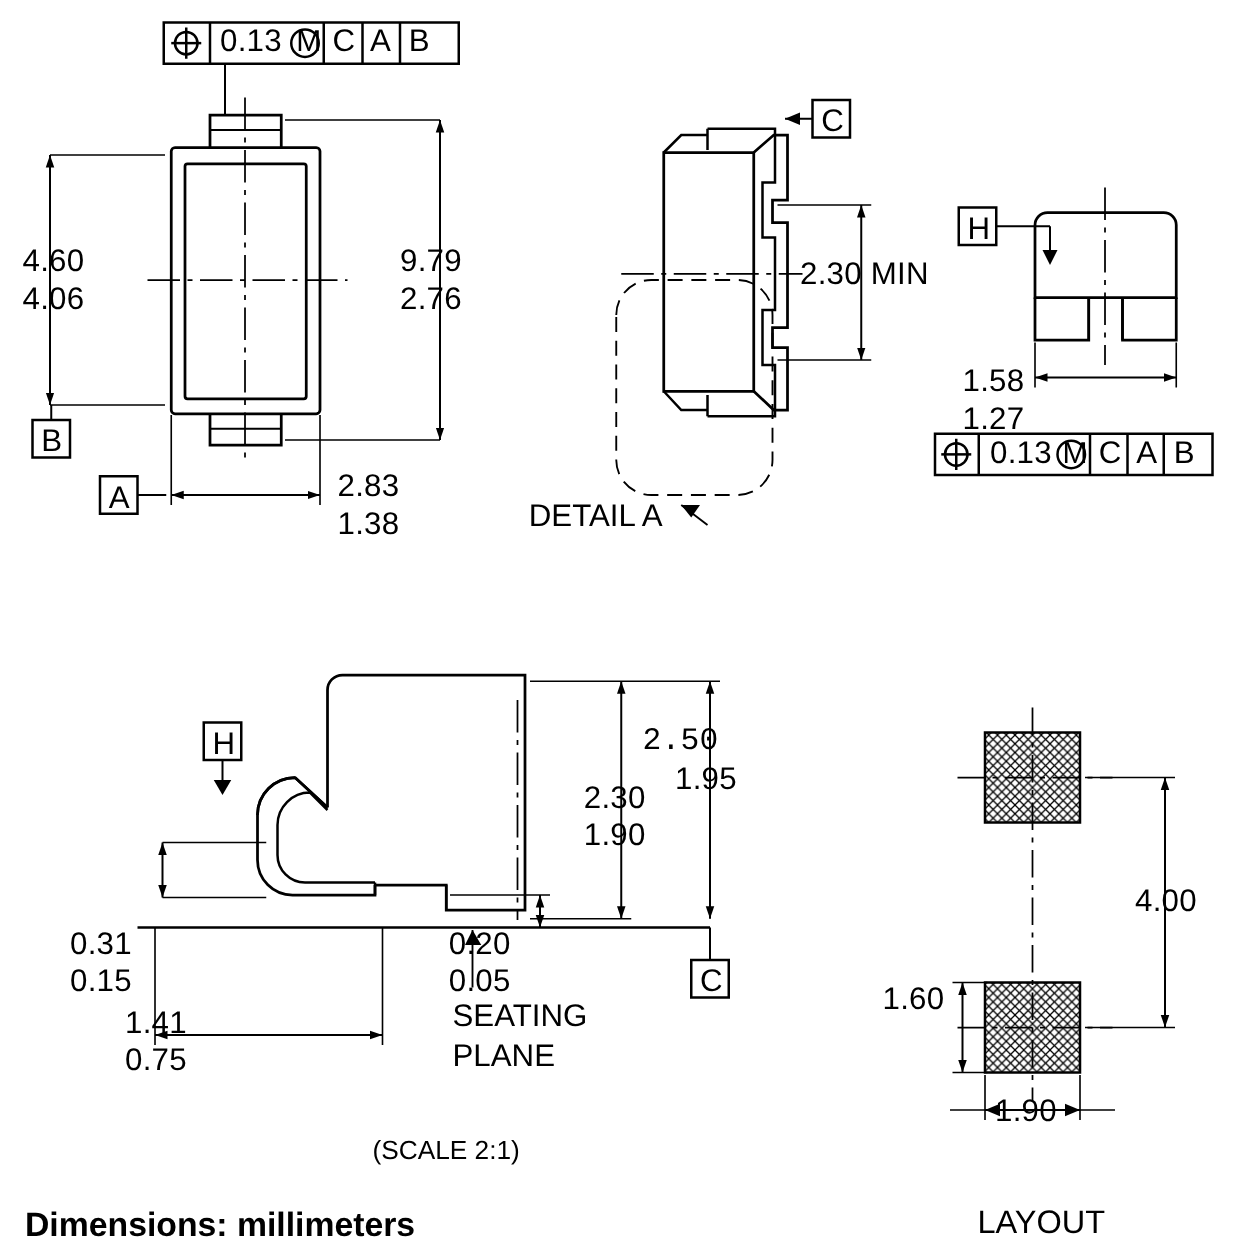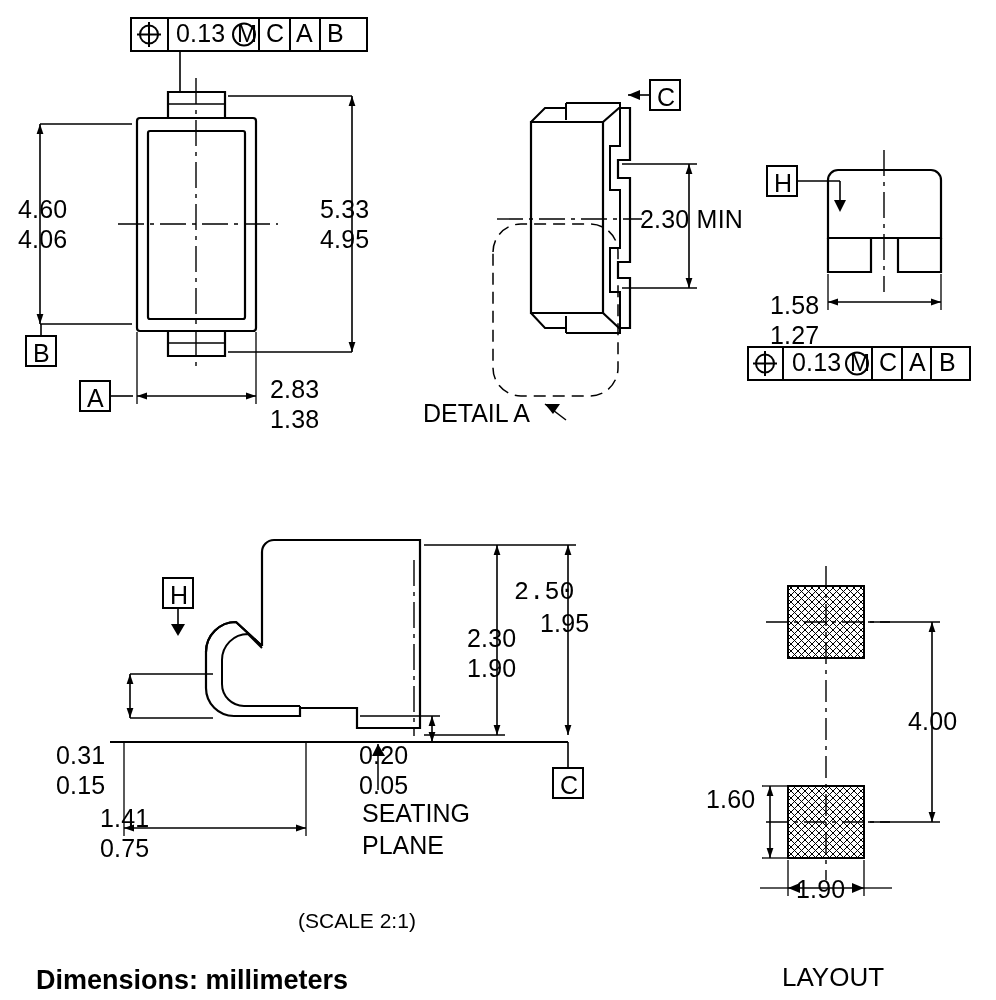--- a/index.html
+++ b/index.html
@@ -267,22 +267,22 @@
 
   <div class="txt dim" style="left:176px; top:20px;">0.13</div>
   <div class="txt fcfsym" style="left:237px; top:21px;">M</div>
   <div class="txt dim" style="left:266px; top:20px;">C</div>
   <div class="txt dim" style="left:296px; top:20px;">A</div>
   <div class="txt dim" style="left:327px; top:20px;">B</div>
 
   <div class="txt dim" style="left:18px; top:196px;">4.60</div>
   <div class="txt dim" style="left:18px; top:226px;">4.06</div>
 
-  <div class="txt dim" style="left:320px; top:196px;">5.33</div>
-  <div class="txt dim" style="left:320px; top:226px;">4.95</div>
+  <div class="txt dim" style="left:320px; top:196px;">9.79</div>
+  <div class="txt dim" style="left:320px; top:226px;">2.76</div>
 
   <div class="txt dim" style="left:270px; top:376px;">2.83</div>
   <div class="txt dim" style="left:270px; top:406px;">1.38</div>
 
   <div class="txt dim" style="left:33px; top:340px;">B</div>
   <div class="txt dim" style="left:87px; top:385px;">A</div>
 
   <div class="txt dim" style="left:657px; top:84px;">C</div>
   <div class="txt dim" style="left:640px; top:206px;text-align:right;">2.30 MIN</div>
   <div class="txt label" style="left:423px; top:400px;">DETAIL A</div>
@@ -319,15 +319,15 @@
   <div class="txt label" style="left:362px; top:832px;">PLANE</div>
 
   <div class="txt small" style="left:298px; top:910px;">(SCALE 2:1)</div>
 
   <div class="txt dim" style="left:908px; top:708px;">4.00</div>
   <div class="txt dim" style="left:706px; top:786px;">1.60</div>
   <div class="txt dim" style="left:796px; top:876px;">1.90</div>
 
   <div class="txt caption" style="left:782px; top:964px;">LAYOUT</div>
 
-  <div class="txt bold" style="left:36px; top:966px;">Dimensions: millimeters</div>
+  <div class="txt bold" style="left:20px; top:966px;">Dimensions: millimeters</div>
 
 </div>
 
 </body></html>

